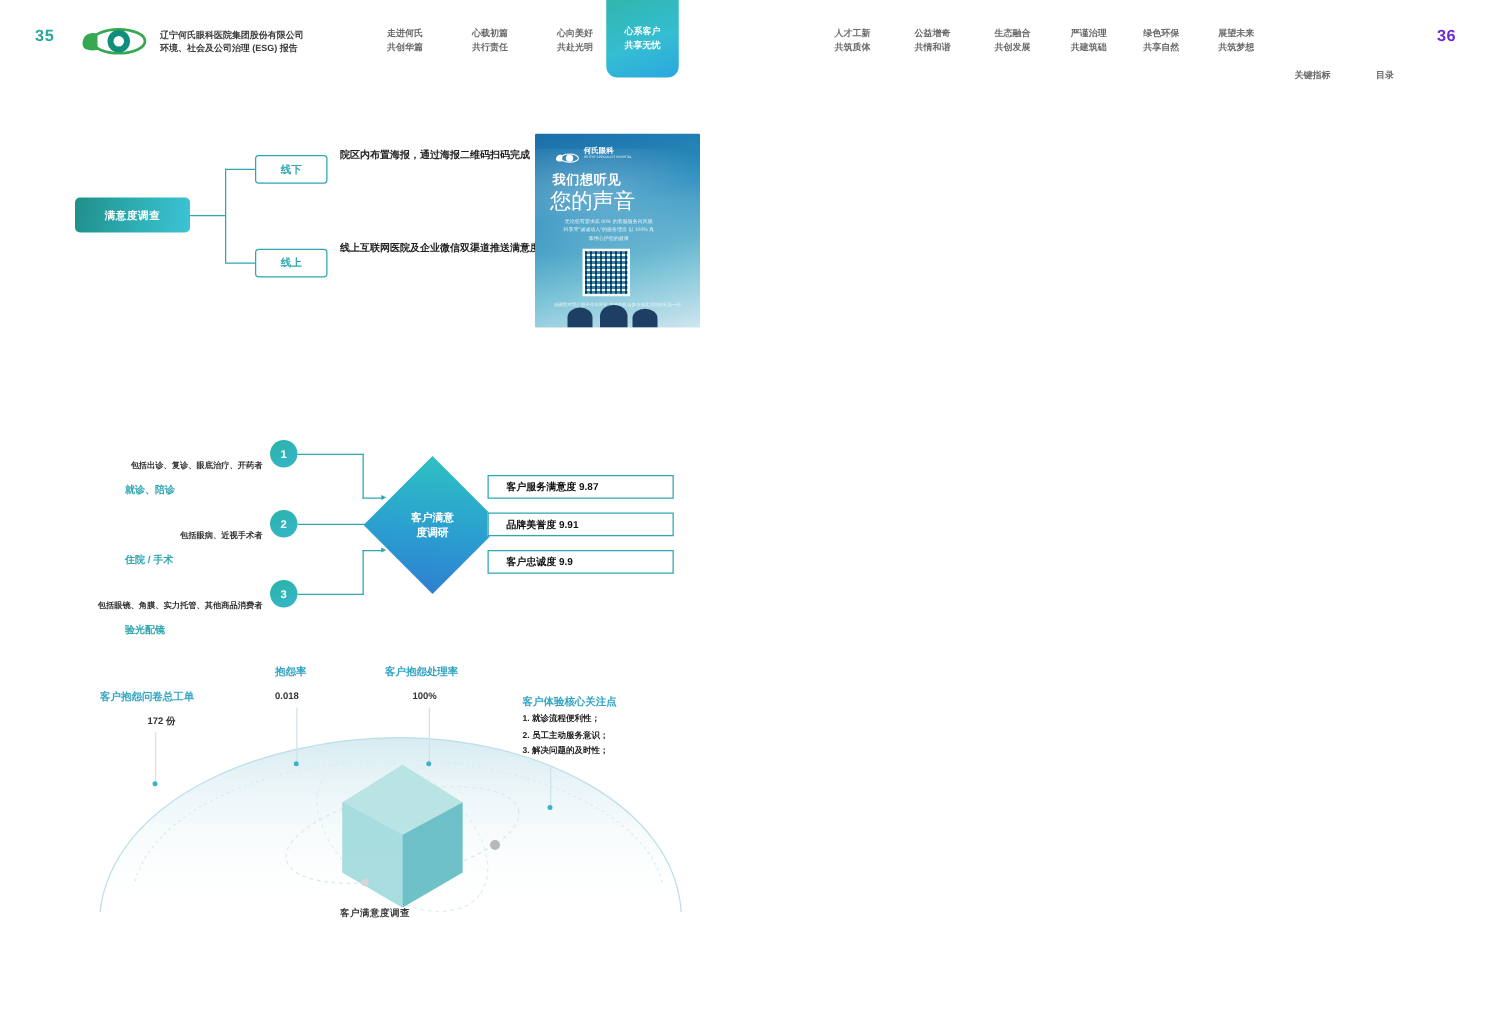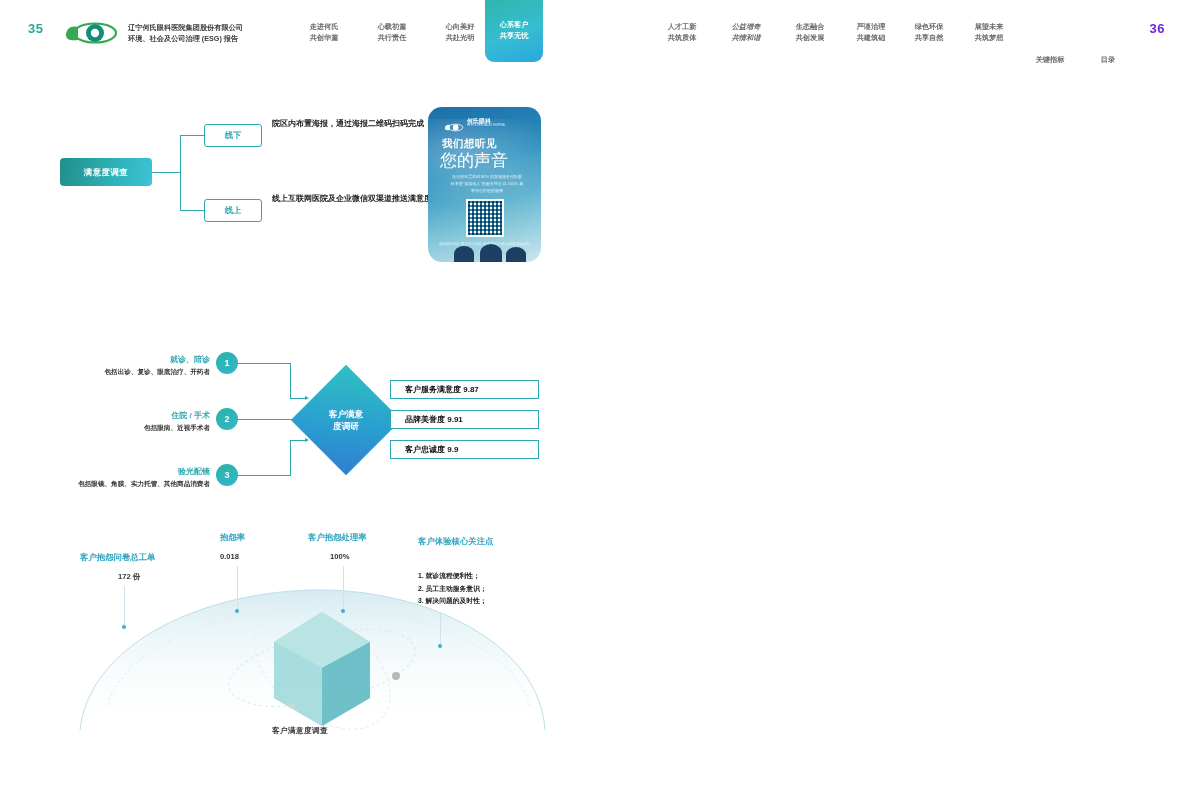--- a/index.html
+++ b/index.html
@@ -76,22 +76,23 @@
   .card-dots{position:absolute;right:11px;top:11px;font-size:8px;color:#b9b9b9;letter-spacing:1px;}
   .card-row{position:absolute;left:12px;font-size:7.4px;color:#111;white-space:nowrap;}
   .card-row .k{color:#9b9b9b;margin-right:8px;}
   .card-sep{position:absolute;left:10px;right:10px;top:55px;height:1px;background:#ececec;}
   .card-foot{position:absolute;left:12px;top:60px;font-size:7.6px;color:#2c2c2c;}
   .card-arrow{position:absolute;right:11px;top:59px;font-size:8px;color:#c6c6c6;}
 
   
   .poster{
     position:absolute;left:428px;top:107px;width:113px;height:155px;
-    border-radius:14px;overflow:hidden;
+    border-radius:1px;overflow:hidden;
     background:linear-gradient(165deg,#1b6fa8 0%,#2a8fbe 38%,#7fc5d8 72%,#cfe6ef 100%);
+    padding-left:19px;
   }
   .poster .pglow{position:absolute;left:-30%;top:8%;width:160%;height:60%;
     background:radial-gradient(ellipse at 40% 40%,rgba(255,255,255,.30),rgba(255,255,255,0) 62%);}
   .poster-logo{position:absolute;left:16px;top:11px;display:flex;align-items:center;gap:3px;}
   .poster-logo .eye{width:20px;height:9px;}
   .poster-logo .nm{color:#fff;font-size:6px;font-weight:bold;line-height:1.1;}
   .poster-logo .nm small{display:block;font-size:2.6px;font-weight:normal;opacity:.85;}
   .poster-h1{position:absolute;left:14px;top:30px;color:#fff;font-size:10.5px;font-weight:bold;letter-spacing:.5px;}
   .poster-h2{position:absolute;left:12px;top:42px;color:#fff;font-size:17px;font-weight:normal;letter-spacing:0;}
   .poster-sub{position:absolute;left:22px;top:66px;width:74px;color:#dff0f7;font-size:4px;line-height:1.8;text-align:center;}
@@ -105,21 +106,21 @@
   .poster-people{position:absolute;left:0;right:0;bottom:0;height:18px;}
   .ppl{position:absolute;bottom:0;border-radius:50% 50% 0 0;background:#1d3f63;}
 
   
   .sd{position:absolute;left:40px;top:348px;width:520px;height:145px;}
   .sd-num{
     position:absolute;width:22px;height:22px;border-radius:50%;
     background:linear-gradient(150deg,#2bb3a9 0%,#35b6c9 100%);
     color:#fff;font-size:9px;font-weight:bold;display:flex;align-items:center;justify-content:center;
   }
-  .sd-t{position:absolute;text-align:right;font-size:8px;font-weight:bold;color:#2fa7b0;white-space:nowrap;}
+  .sd-t{position:absolute;text-align:left;font-size:8px;font-weight:bold;color:#2fa7b0;white-space:nowrap;margin-top:32px;}
   .sd-d{position:absolute;text-align:right;font-size:6.6px;font-weight:bold;color:#333;white-space:nowrap;}
   .sd-diamond{
     position:absolute;left:267px;top:33px;width:78px;height:78px;
     transform:rotate(45deg);
     background:linear-gradient(140deg,#2fc0c2 0%,#2a9fd0 55%,#2f7fd0 100%);
   }
   .sd-dtext{
     position:absolute;left:267px;top:33px;width:78px;height:78px;
     display:flex;flex-direction:column;align-items:center;justify-content:center;
     color:#fff;font-size:8.6px;font-weight:bold;line-height:1.45;text-align:center;
@@ -300,21 +301,21 @@
       <div class="d-label" style="left:190px;top:2px;">抱怨率</div>
       <div class="d-val" style="left:190px;top:22px;">0.018</div>
       <div class="d-leader" style="left:207px;top:36px;height:44px;"></div>
       <div class="d-dot" style="left:205px;top:79px;"></div>
 
       <div class="d-label" style="left:278px;top:2px;">客户抱怨处理率</div>
       <div class="d-val" style="left:300px;top:22px;">100%</div>
       <div class="d-leader" style="left:313px;top:36px;height:44px;"></div>
       <div class="d-dot" style="left:311px;top:79px;"></div>
 
-      <div class="d-label" style="left:388px;top:6px;">客户体验核心关注点</div>
+      <div class="d-label" style="left:388px;top:26px;">客户体验核心关注点</div>
       <div class="d-list" style="left:388px;top:40px;">
         <div>1. 就诊流程便利性；</div>
         <div>2. 员工主动服务意识；</div>
         <div>3. 解决问题的及时性；</div>
       </div>
       <div class="d-leader" style="left:410px;top:82px;height:33px;"></div>
       <div class="d-dot" style="left:408px;top:114px;"></div>
 
       <div class="dome-cap">客户满意度调查</div>
     </div>
@@ -322,21 +323,21 @@
 
   <div class="page page-right">
 
     <div class="hdr">
       <div class="pagenum r">36</div>
       <div class="navs right">
         <div class="nav" style="left:44px;width:48px;">
           <span>人才工新</span>
           <span>共筑质体</span>
         </div>
-        <div class="nav" style="left:108px;width:48px;font-style:italic;">
+        <div class="nav" style="left:108px;width:48px;">
           <span>公益增奇</span>
           <span>共情和谐</span>
         </div>
         <div class="nav" style="left:172px;width:48px;">
           <span>生态融合</span>
           <span>共创发展</span>
         </div>
         <div class="nav" style="left:233px;width:48px;">
           <span>严谨治理</span>
           <span>共建筑础</span>

